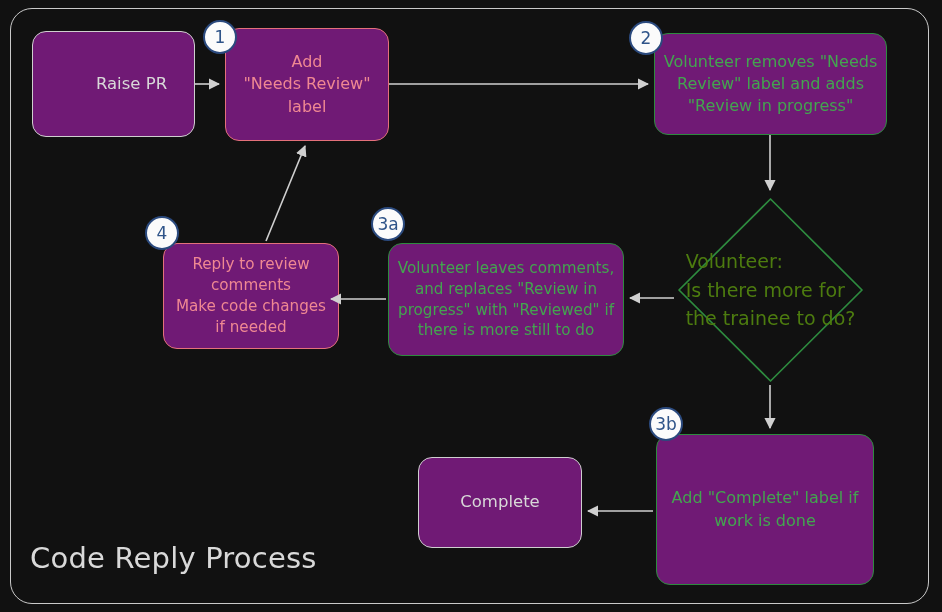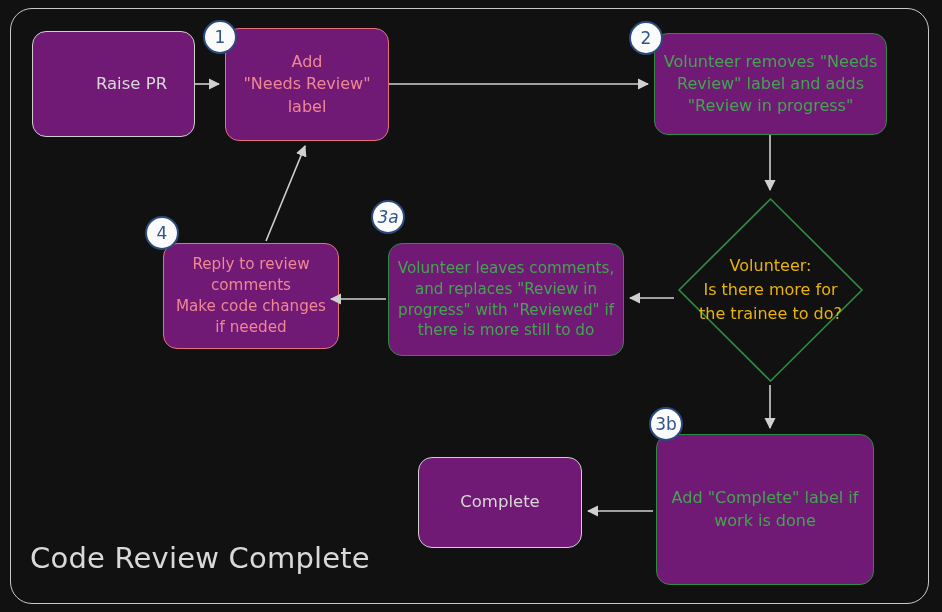--- a/index.html
+++ b/index.html
@@ -66,23 +66,23 @@
     left: 0; top: 0;
     width: 100%; height: 100%;
   }
   .diamond-label {
     position: absolute;
     left: 0; top: 0;
     width: 100%; height: 100%;
     display: flex;
     align-items: center;
     justify-content: center;
-    text-align: center;
-    color: #eab308;
-    font-size: 16px;
+    text-align: left;
+    color: #4d7c0f;
+    font-size: 19px;
     line-height: 1.5;
     white-space: pre-line;
   }
   
   .badge {
     position: absolute;
     width: 34px;
     height: 34px;
     border-radius: 50%;
     background: #fbfbfb;
@@ -194,27 +194,27 @@
   </div>
 
   <div class="badge" style="left:203px; top:20px;">
     <span>1</span>
   </div>
 
   <div class="badge" style="left:629px; top:21px;">
     <span>2</span>
   </div>
 
-  <div class="badge" style="left:371px; top:200px;font-style:italic;">
+  <div class="badge" style="left:371px; top:207px;">
     <span>3a</span>
   </div>
 
   <div class="badge" style="left:145px; top:216px;">
     <span>4</span>
   </div>
 
   <div class="badge" style="left:649px; top:407px;">
     <span>3b</span>
   </div>
 
-  <div id="diagram-title">Code Review Complete</div>
+  <div id="diagram-title">Code Reply Process</div>
 
 </div>
 
 </body></html>

